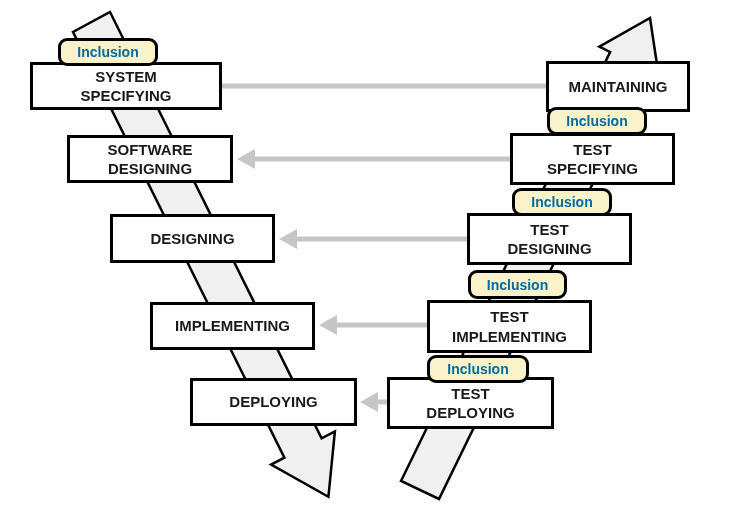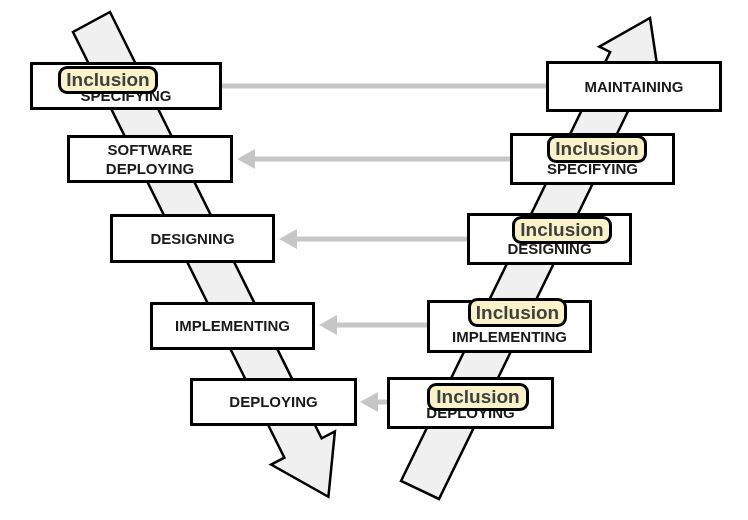--- a/index.html
+++ b/index.html
@@ -36,23 +36,22 @@
     position: absolute;
     box-sizing: border-box;
     background: #FAF3C9;
     border: 3px solid #000000;
     border-radius: 9px;
     display: flex;
     align-items: center;
     justify-content: center;
     z-index: 3;
     font-weight: bold;
-    font-size: 19px;
-    color: #404040;
-    margin-top: 28px;
+    font-size: 14px;
+    color: #0369a1;
   }
   .band { fill: #F0F0F0; stroke: #000000; stroke-width: 2.5; }
   .conn-shaft { stroke: #C6C6C6; stroke-width: 5; }
   .conn-head { fill: #C6C6C6; }
 </style>
 </head>
 <body>
 
 <div class="canvas">
 
@@ -87,33 +86,33 @@
       <polygon class="conn-head" points="360,402 378,392 378,412"></polygon>
     </g>
   </svg>
 
   <div class="stage-box" style="left:30px; top:62px; width:192px; height:48px;">
     <span>SYSTEM
 SPECIFYING</span>
   </div>
   <div class="stage-box" style="left:67px; top:135px; width:166px; height:48px;">
     <span>SOFTWARE
-DEPLOYING</span>
+DESIGNING</span>
   </div>
   <div class="stage-box" style="left:110px; top:214px; width:165px; height:49px;">
     <span>DESIGNING</span>
   </div>
   <div class="stage-box" style="left:150px; top:302px; width:165px; height:48px;">
     <span>IMPLEMENTING</span>
   </div>
   <div class="stage-box" style="left:190px; top:378px; width:167px; height:48px;">
     <span>DEPLOYING</span>
   </div>
 
-  <div class="stage-box" style="left:546px; top:61px; width:176px; height:51px;">
+  <div class="stage-box" style="left:546px; top:61px; width:144px; height:51px;">
     <span>MAINTAINING</span>
   </div>
   <div class="stage-box" style="left:510px; top:133px; width:165px; height:52px;">
     <span>TEST
 SPECIFYING</span>
   </div>
   <div class="stage-box" style="left:467px; top:213px; width:165px; height:52px;">
     <span>TEST
 DESIGNING</span>
   </div>

